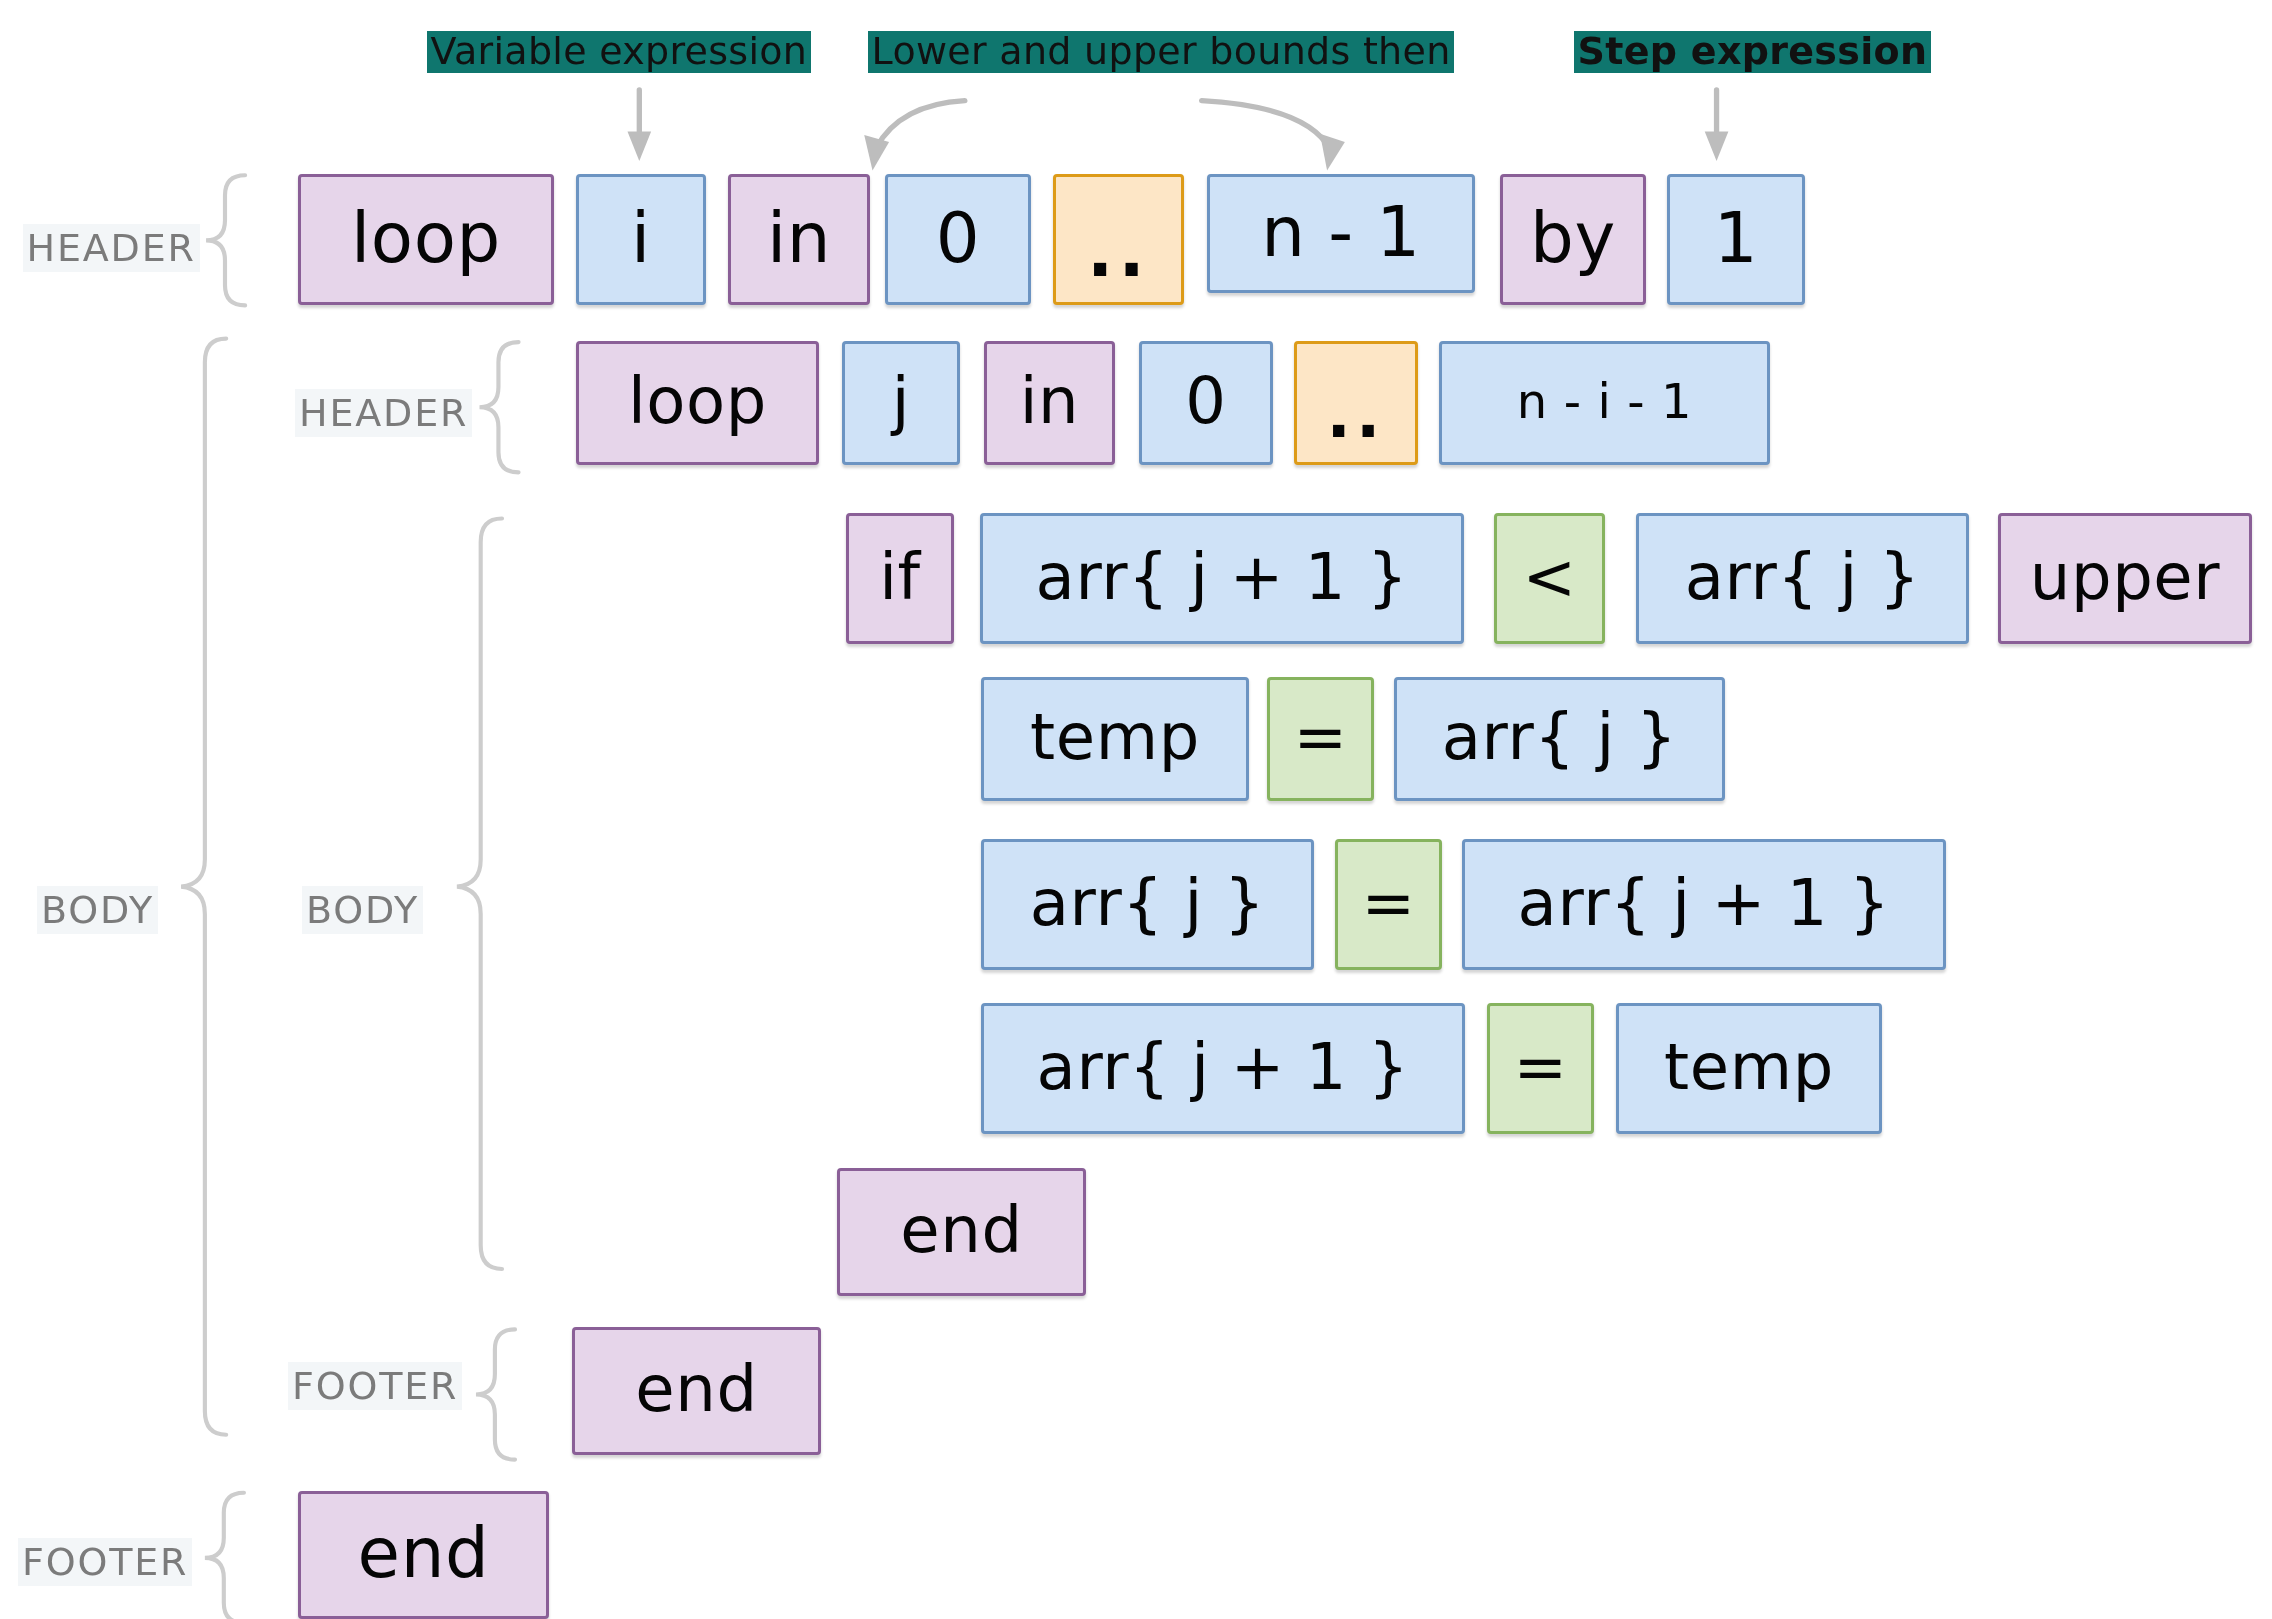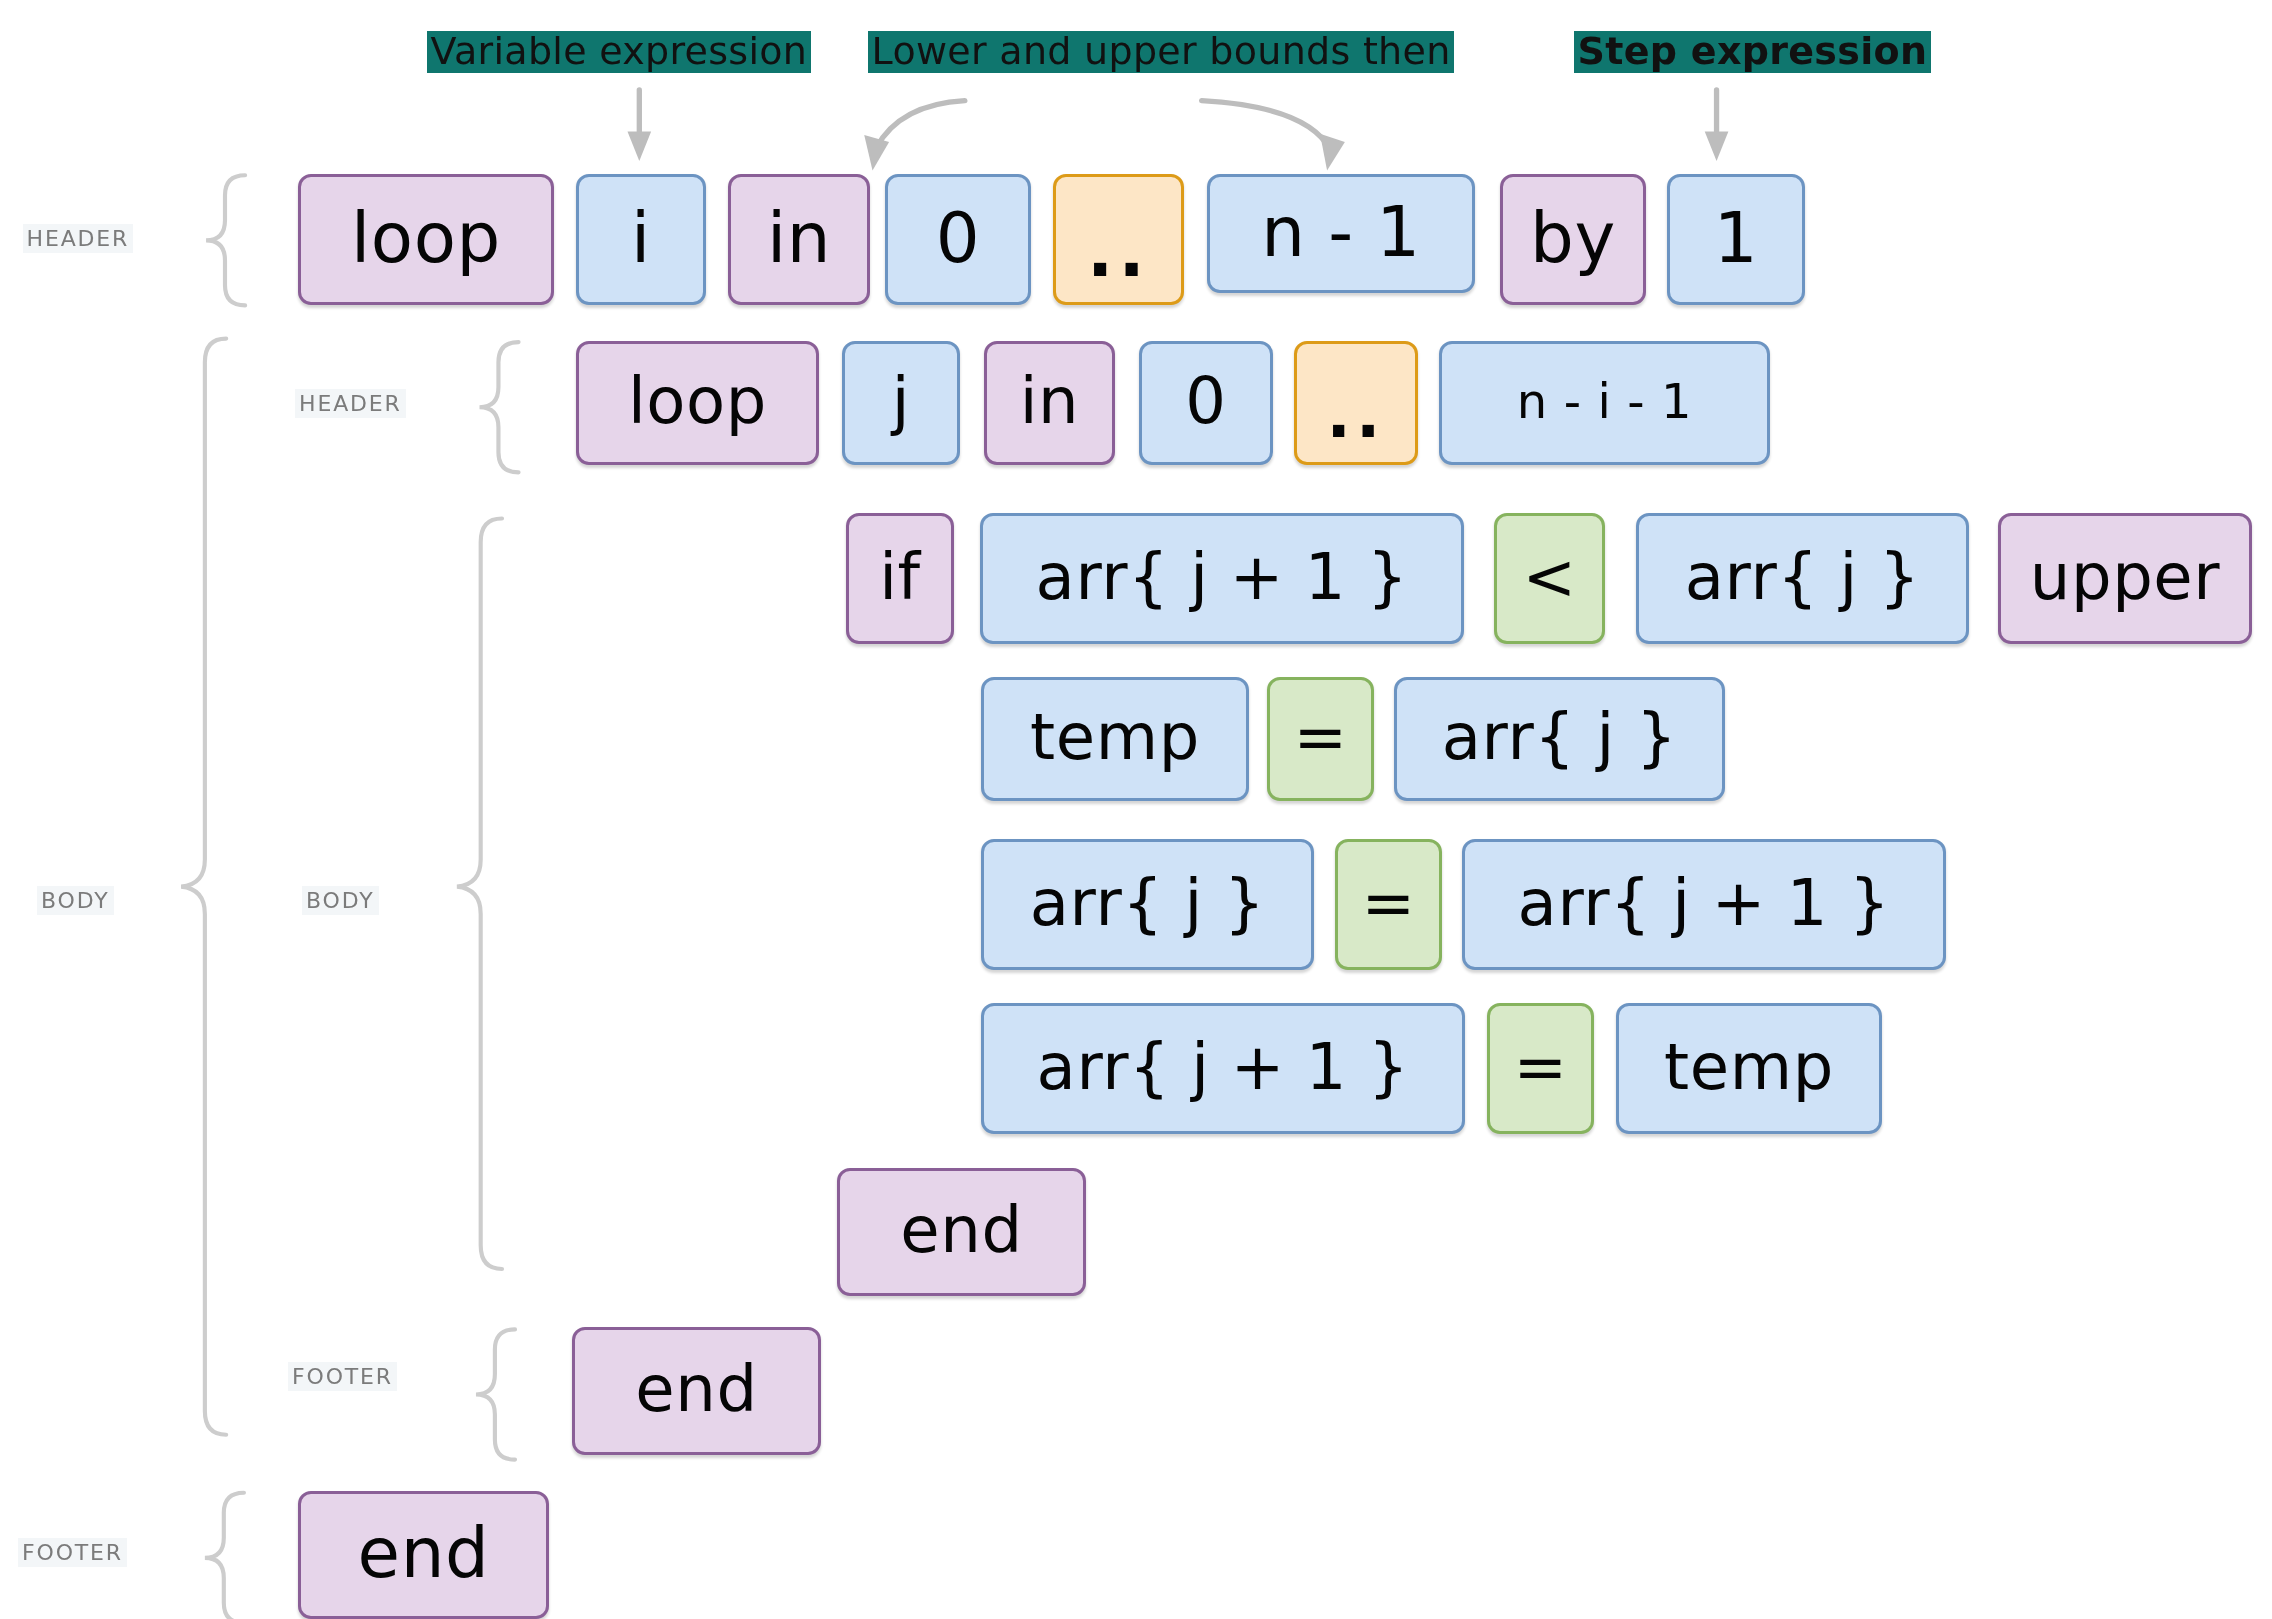--- a/index.html
+++ b/index.html
@@ -22,37 +22,37 @@
     white-space:nowrap;
     letter-spacing:0.3px;
     line-height:1.05;
     padding:1.2px 3.6px;
   }
 
   
   .blabel{
     position:absolute;
     font-family:"DejaVu Sans", sans-serif;
-    font-size:22px;
+    font-size:38px;
     color:#7b7b7b;
     background:#f3f6f8;
     letter-spacing:1.8px;
     white-space:nowrap;
     padding:1.8px 4.1px;
     font-weight:400;
   }
 
   
   .tok{
     position:absolute;
     box-sizing:border-box;
     display:flex;
     align-items:center;
     justify-content:center;
-    border-radius:13px;
+    border-radius:4px;
     border-width:3px;
     border-style:solid;
     font-family:"DejaVu Sans", sans-serif;
     color:#050505;
     white-space:nowrap;
     box-shadow:0 2.4px 3px rgba(0,0,0,.17);
     letter-spacing:0.6px;
   }
   .kw{ background:#e6d5ea; border-color:#8a5f97; }
   .id{ background:#cfe2f7; border-color:#6c94c2; }

